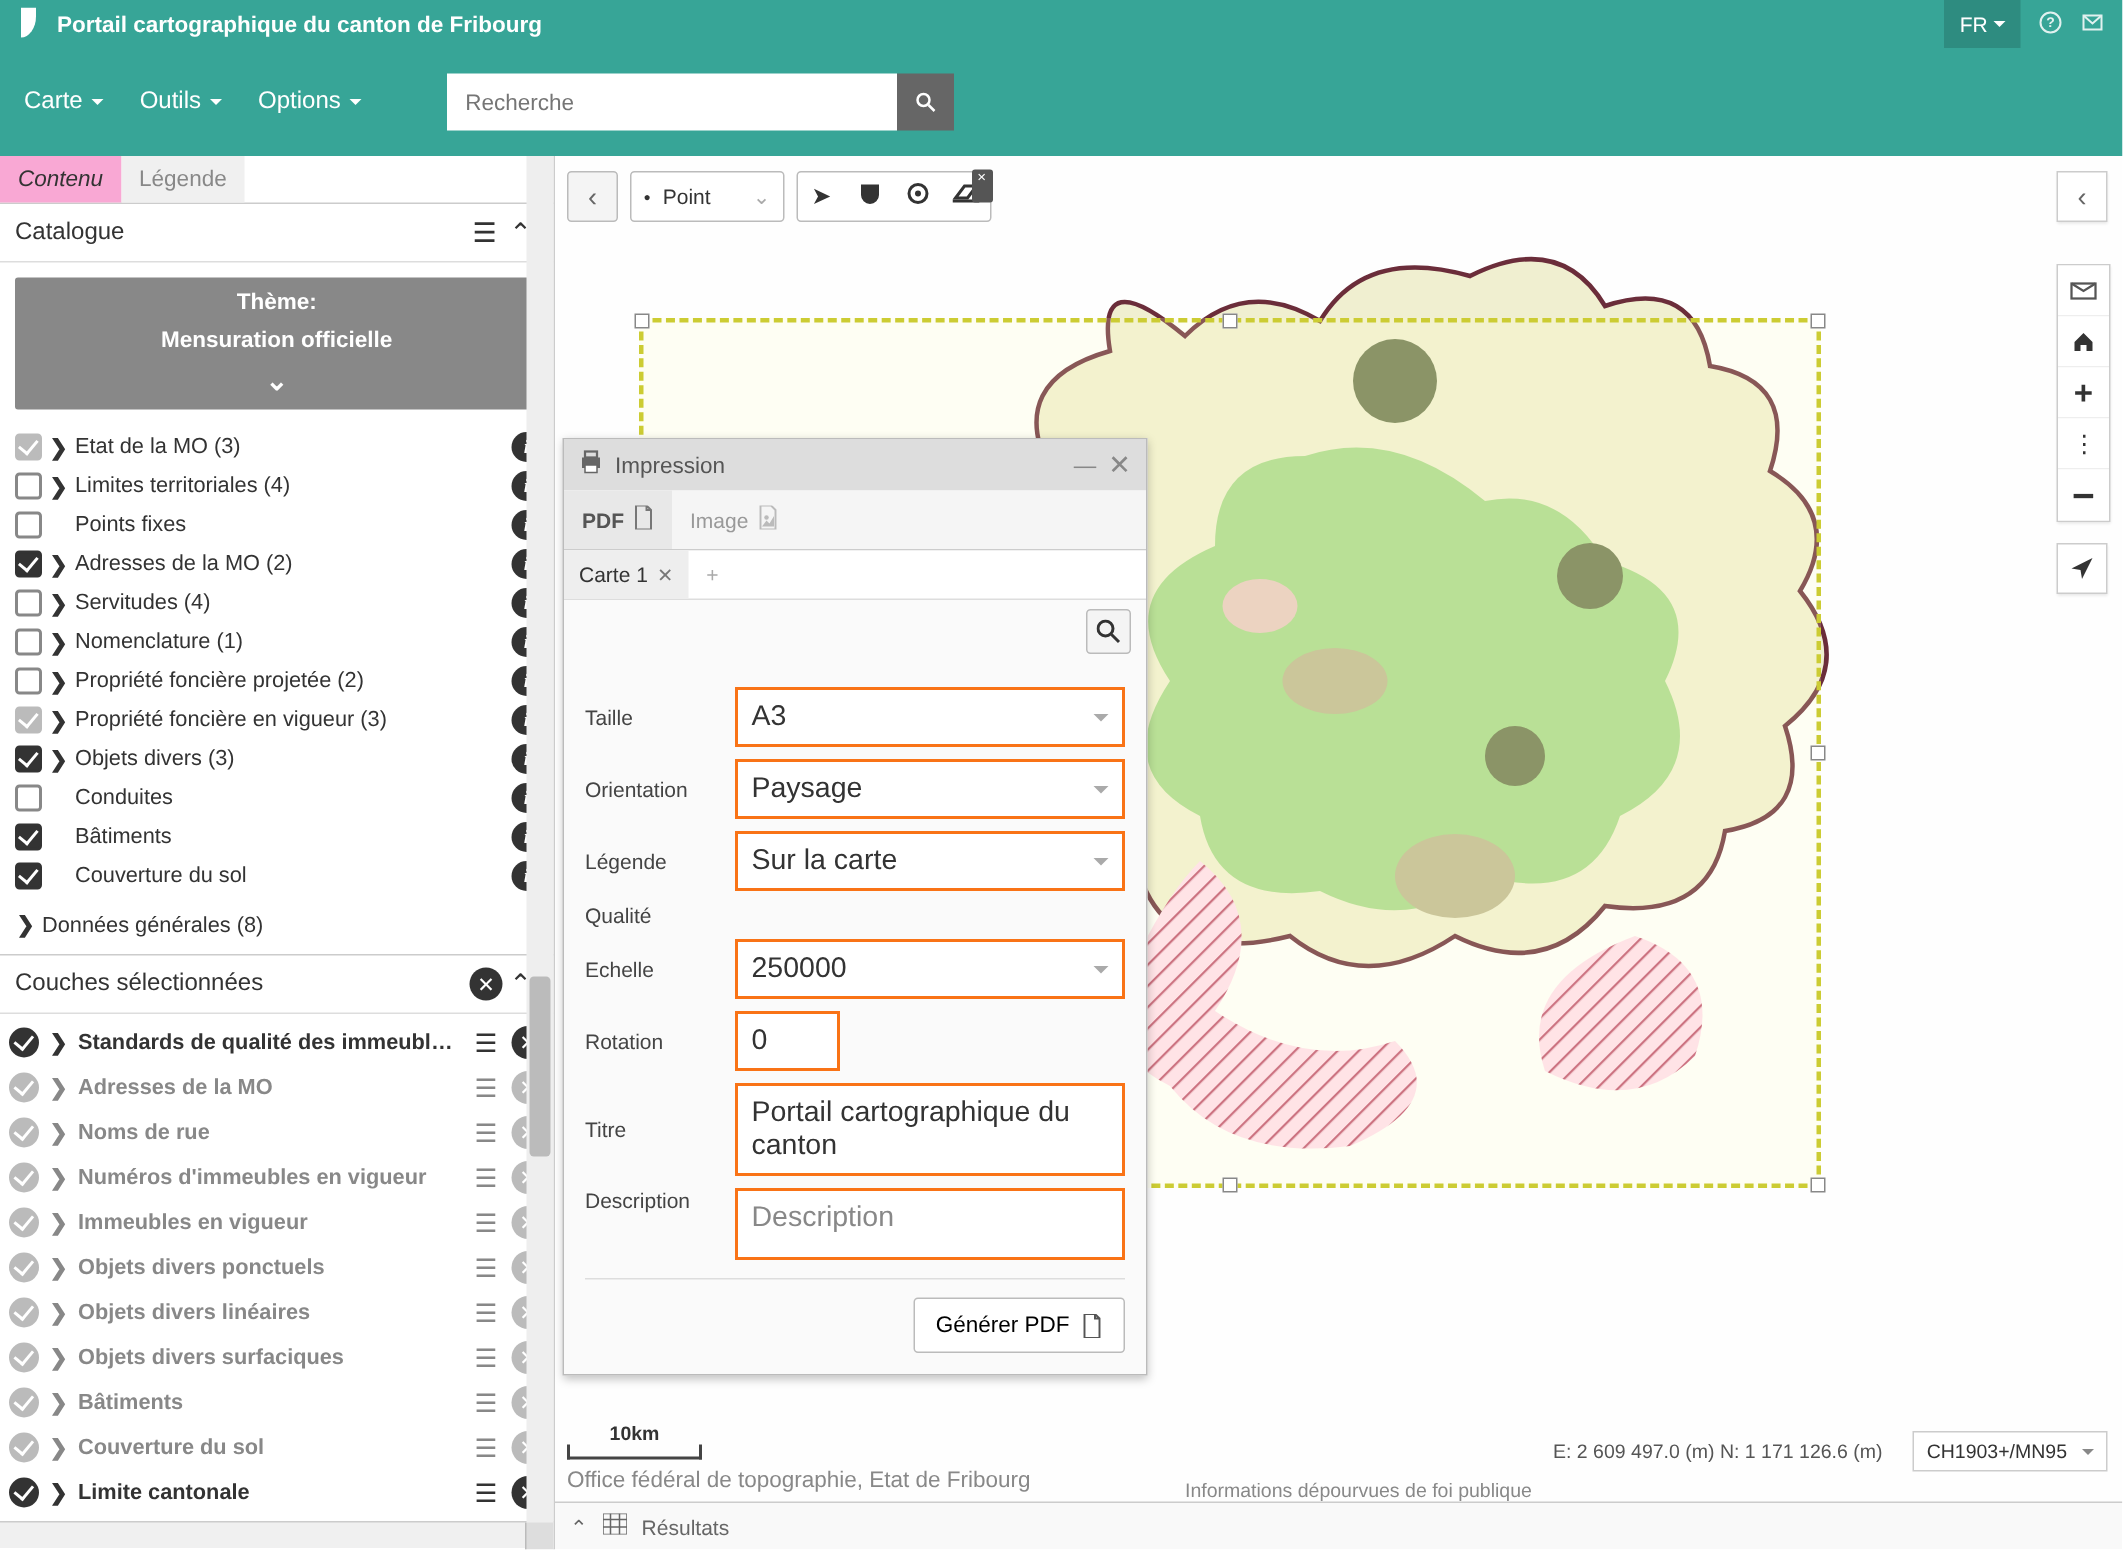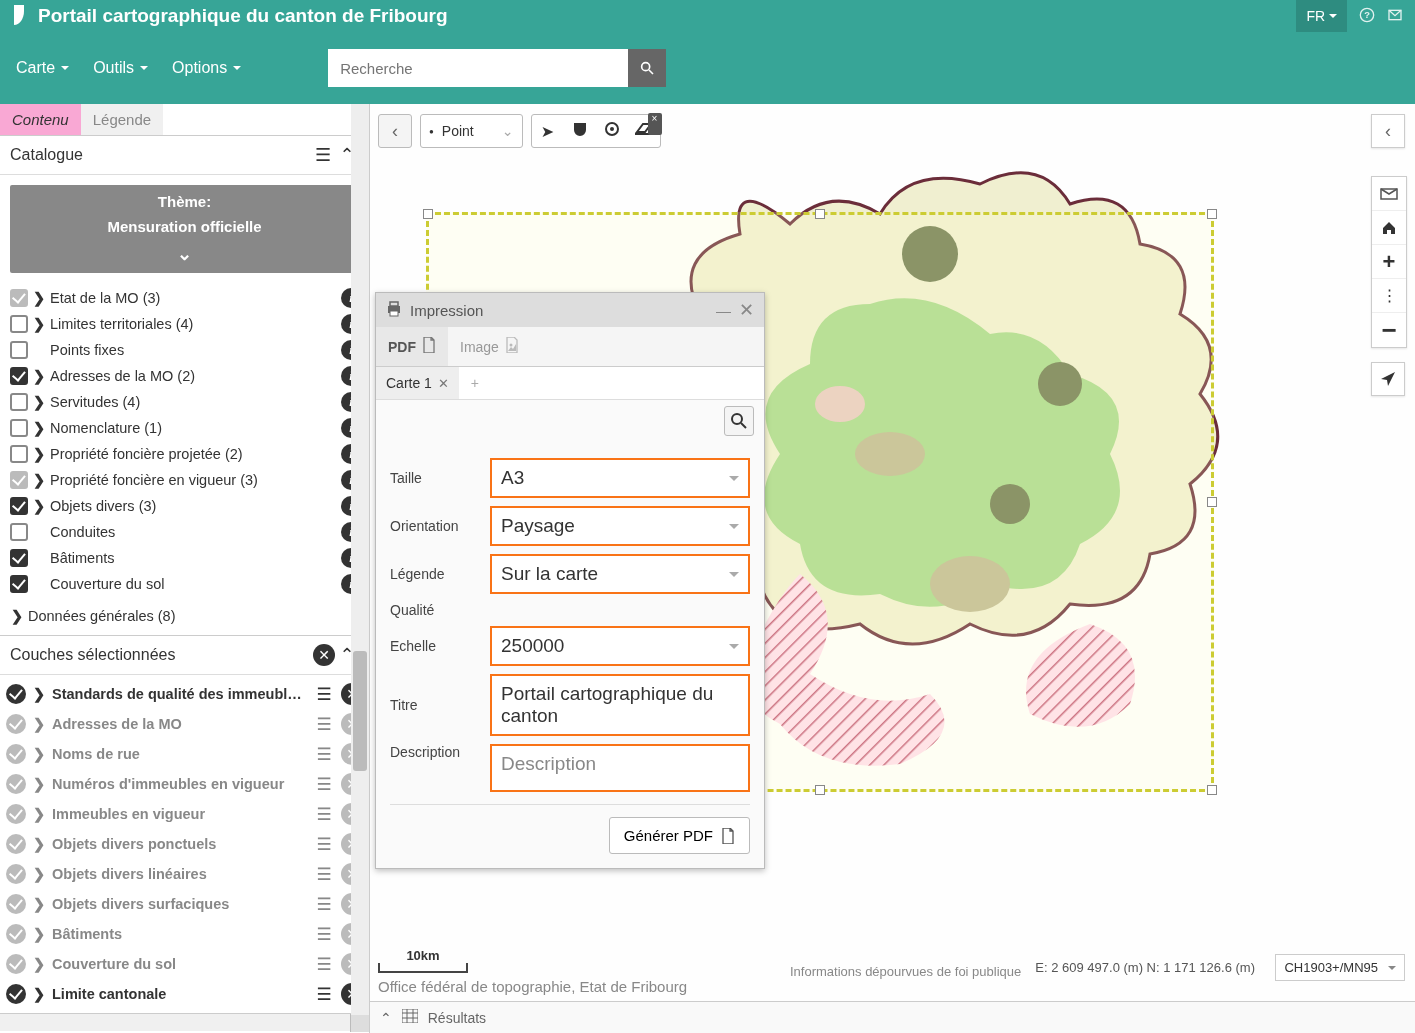--- a/index.html
+++ b/index.html
@@ -1,29 +1,29 @@
 <!DOCTYPE html>
 <html><head>
 <meta charset="utf-8">
 <style>
 * { box-sizing: border-box; margin: 0; padding: 0; font-family: Arial, Helvetica, sans-serif; }
 body { width: 1415px; height: 1033px; overflow: hidden; background: #fff; font-size: 14px; color: #333; }
 
 
 .header { height: 32px; background: #37a597; display: flex; align-items: center; padding: 0 12px; color: #fff; }
 .header-logo { width: 16px; height: 22px; margin-right: 10px; }
-.header-title { font-size: 19px; font-weight: bold; flex: 1; }
+.header-title { font-size: 15px; font-weight: bold; flex: 1; }
 .header-right { display: flex; align-items: center; gap: 12px; }
 .lang-box { background: rgba(0,0,0,0.15); padding: 6px 10px; display:flex; align-items:center; height:32px; }
 .hdr-icon { opacity: 0.85; cursor:pointer; }
 
 
 .menubar { height: 72px; background: #37a597; display: flex; align-items: center; padding: 0 16px; gap: 24px; color: #fff; }
 .menu-item { font-size: 16px; display:flex; align-items:center; gap:6px; cursor:pointer; }
-.search-wrap { display:flex; margin-left: 34px; padding-left: 29px; }
+.search-wrap { display:flex; margin-left: 4px; padding-left: 29px; }
 .search-input { width: 300px; height: 38px; border: none; padding: 0 12px; font-size:15px; }
 .search-btn { width: 38px; height: 38px; background: #666; border: none; display:flex; align-items:center; justify-content:center; cursor:pointer; }
 
 
 .main { display:flex; height: calc(1033px - 32px - 72px); }
 .sidebar { width: 370px; background: #fff; border-right:1px solid #ccc; display:flex; flex-direction:column; position:relative; }
 .side-tabs { display:flex; border-bottom:1px solid #ccc; }
 .side-tab { padding: 7px 12px; background:#f0f0f0; color:#888; cursor:pointer; font-size:15px; }
 .side-tab.active { background:#f9a8d4; color:#333;font-style:italic; }
 .section-header { display:flex; align-items:center; padding: 8px 10px; border-bottom:1px solid #ddd; font-size:16px; }
@@ -100,21 +100,21 @@
 .form-row .ctrl.narrow { flex:0 0 70px; }
 .form-row textarea.ctrl { height:48px; resize:none; font-family:inherit; color:#888; }
 .dlg-hr { border:none; border-top:1px solid #ddd; margin:12px 0; }
 .gen-btn { float:right; padding:9px 14px; background:#fff; border:1px solid #bbb; border-radius:3px; display:flex; align-items:center; gap:8px; font-size:15px; cursor:pointer; }
 
 
 .scalebar { position:absolute; left:8px; bottom:60px; }
 .scalebar .bar { width:90px; height:10px; border:2px solid #444; border-top:none; }
 .scalebar .lbl { font-size:13px; font-weight:bold; text-align:center; }
 .attrib { position:absolute; left:8px; bottom:38px; color:#888; font-size:15px; }
-.disclaimer { position:absolute; left:420px; bottom:54px; color:#888; font-size:13px; }
+.disclaimer { position:absolute; left:420px; bottom:32px; color:#888; font-size:13px; }
 .coords { position:absolute; right:160px; bottom:58px; font-size:13px; color:#555; }
 .srs { position:absolute; right:10px; bottom:52px; border:1px solid #ccc; background:#fff; padding:5px 8px; font-size:13px; }
 .srs::after{content:''; margin-left:10px; border:4px solid transparent; border-top-color:#888; display:inline-block; transform:translateY(2px);}
 
 .results-bar { position:absolute; left:0; right:0; bottom:0; height:32px; border-top:1px solid #ccc; background:#f9f9f9; display:flex; align-items:center; gap:10px; padding:0 10px; color:#666; }
 
 svg.icon { width:16px; height:16px; }
 .caret { display:inline-block; border:4px solid transparent; border-top-color:currentColor; transform:translateY(2px); }
 .check::after{content:'';display:block;width:6px;height:10px;border:solid #fff;border-width:0 2.5px 2.5px 0;transform:rotate(40deg) translate(-1px,-1px);}
 </style>
@@ -561,20 +561,24 @@
         <div class="ctrl sel">Sur la carte</div>
       </div>
     <div class="form-row">
         <label>Qualité</label>
       </div>
     <div class="form-row">
         <label>Echelle</label>
         <div class="ctrl sel">250000</div>
       </div>
     <div class="form-row">
+        <label>Rotation</label>
+        <div class="ctrl narrow">0</div>
+      </div>
+    <div class="form-row">
         <label>Titre</label>
         <div class="ctrl">Portail cartographique du canton</div>
       </div>
     <div class="form-row" style="align-items:flex-start;">
         <label>Description</label>
         <textarea class="ctrl" style="">Description</textarea>
       </div>
     <hr class="dlg-hr">
     <button class="gen-btn">
         <span>Générer PDF</span>

